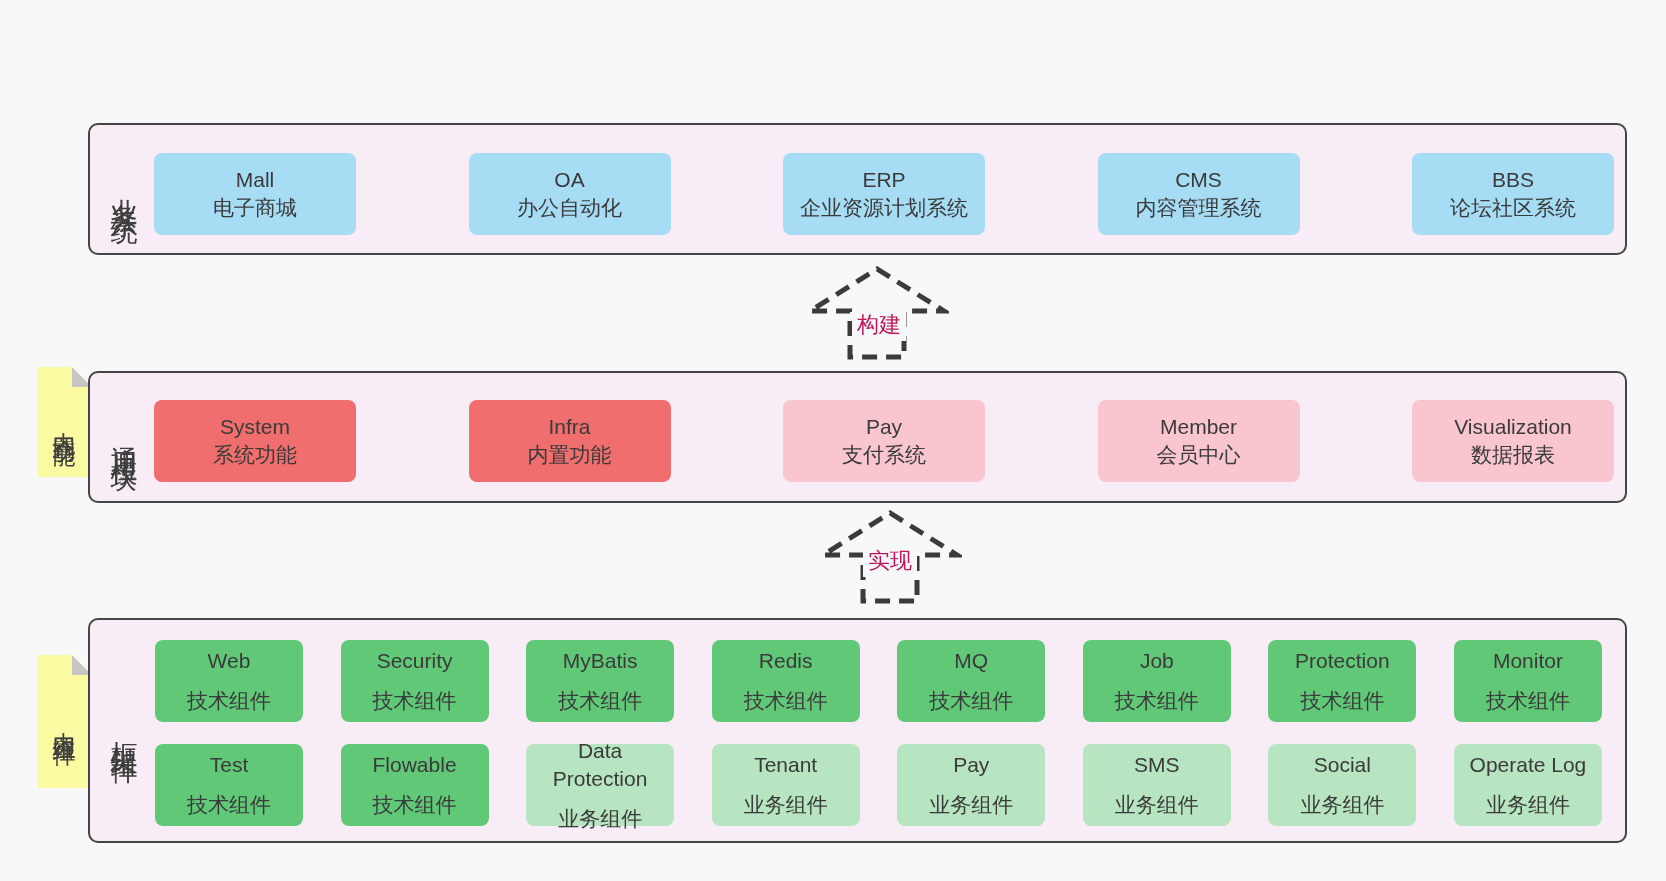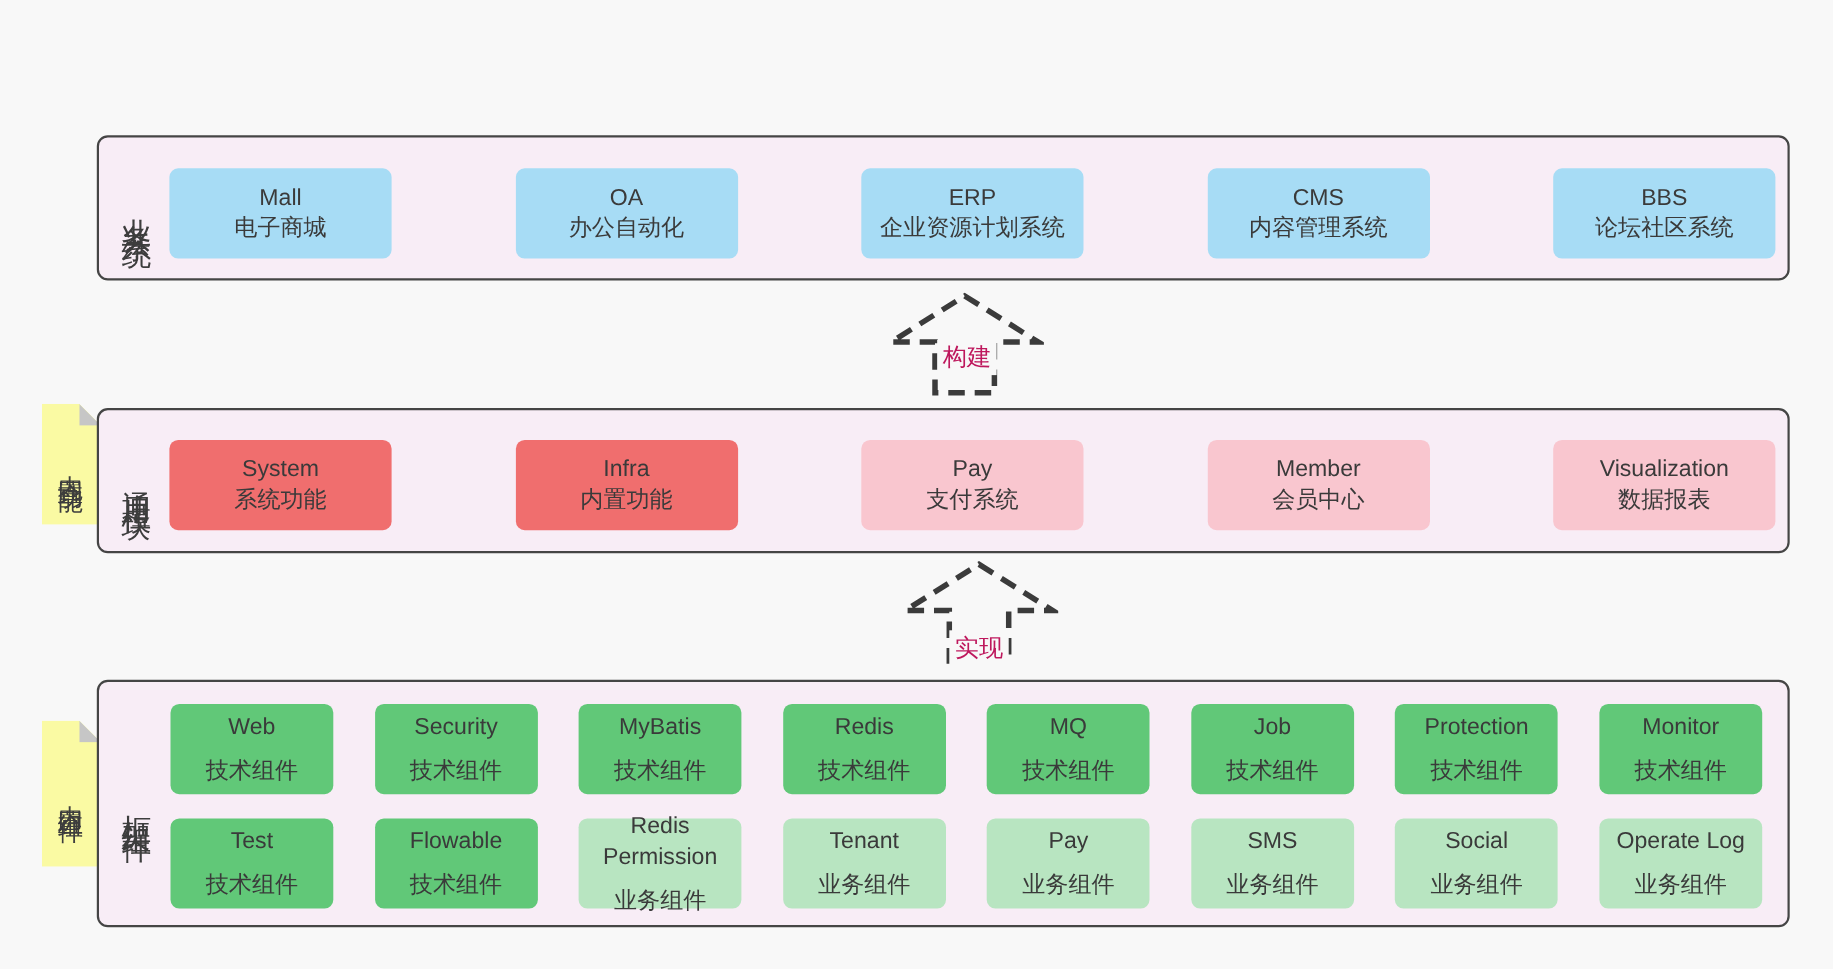--- a/index.html
+++ b/index.html
@@ -57,21 +57,21 @@
   }
   .arrow{position:absolute;width:144px;height:98px;}
   .arrow-build{left:805px;top:264px;}
   .arrow-implement{left:818px;top:508px;}
   .arrow svg{display:block;width:144px;height:98px;}
   .arrow-label{
     position:absolute;transform:translateX(-50%);background:#f8f8f8;
     font-size:22px;color:#be185d;padding:1px 5px;white-space:nowrap;
   }
   .label-build{left:879px;top:309px;}
-  .label-implement{left:890px;top:573px;}
+  .label-implement{left:890px;top:545px;}
 </style>
 </head>
 <body>
 
 <div class="canvas">
 
   <div class="layer layer-business">
     <div class="side-label">业务系统</div>
     <div class="row row-6 row-business">
       <div class="box box-6 blue">
@@ -184,21 +184,21 @@
     <div class="row row-8 row-comp-2">
       <div class="box box-8 green">
         <span>Test</span>
         <span>技术组件</span>
       </div>
       <div class="box box-8 green">
         <span>Flowable</span>
         <span>技术组件</span>
       </div>
       <div class="box box-8 lightgreen">
-        <span>Redis Permission</span>
+        <span>Data Protection</span>
         <span>业务组件</span>
       </div>
       <div class="box box-8 lightgreen">
         <span>Tenant</span>
         <span>业务组件</span>
       </div>
       <div class="box box-8 lightgreen">
         <span>Pay</span>
         <span>业务组件</span>
       </div>

